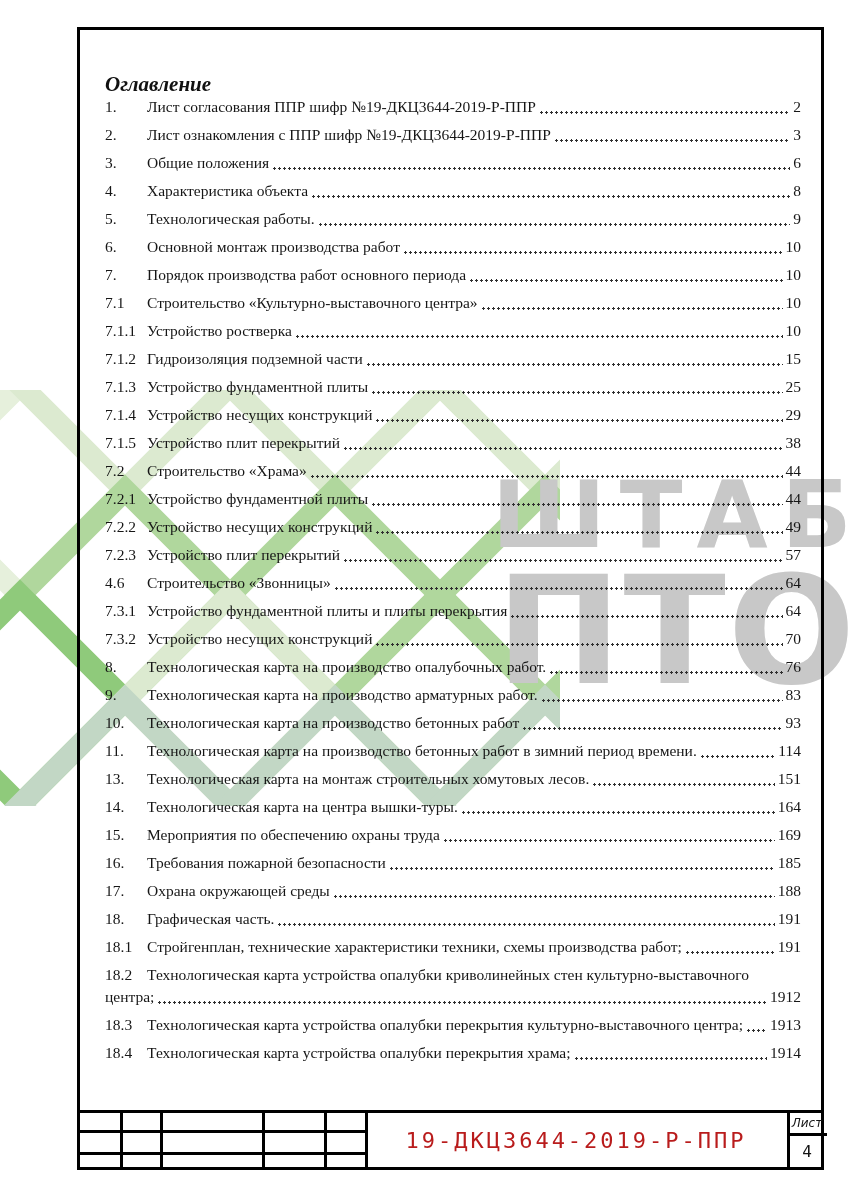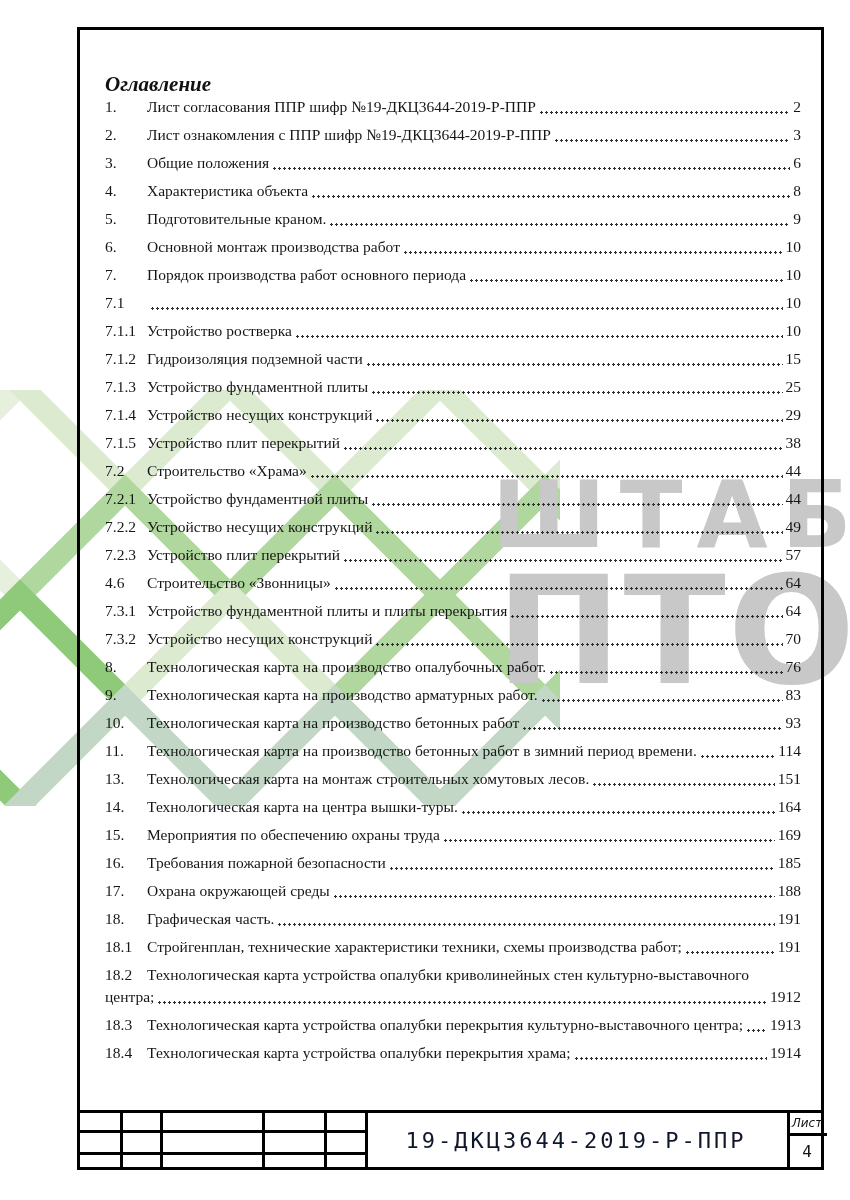--- a/index.html
+++ b/index.html
@@ -32,21 +32,21 @@
         background-image:radial-gradient(circle,#2e2e2e 1px,transparent 1.35px);
         background-size:5px 5px;background-repeat:repeat-x;background-position:left bottom;}
   .trow .pg{flex:none;text-align:right;}
   
   .titleblock{position:absolute;left:77px;top:1110px;width:747px;height:60px;
               border:3px solid #000;box-sizing:border-box;background:#fff;z-index:4;}
   .titleblock .vl{position:absolute;top:0;width:3px;background:#000;}
   .titleblock .hl{position:absolute;height:3px;background:#000;}
   .doccode{position:absolute;left:285px;top:0;width:422px;height:54px;
            display:flex;align-items:center;justify-content:center;
-           font-family:"DejaVu Sans Mono", monospace;font-size:22px;letter-spacing:3px;color:#0f172a;}
+           font-family:"DejaVu Sans Mono", monospace;font-size:22px;letter-spacing:3px;color:#b91c1c;}
   .sheet-label{position:absolute;left:707px;top:0;width:40px;height:20px;
            display:flex;align-items:center;justify-content:center;
            font:italic 12px "DejaVu Sans", sans-serif;color:#151515;}
   .sheet-num{position:absolute;left:707px;top:23px;width:40px;height:31px;
            display:flex;align-items:center;justify-content:center;
            font-family:"DejaVu Sans Mono", monospace;font-size:16px;color:#151515;}
 </style>
 </head>
 <body>
 
@@ -94,38 +94,39 @@
     <span class="pg">6</span>
   </div>
     <div class="trow">
     <span class="num">4.</span>
     <span class="ttl">Характеристика объекта</span>
     <span class="dots"></span>
     <span class="pg">8</span>
   </div>
     <div class="trow">
     <span class="num">5.</span>
-    <span class="ttl">Подготовительные краном.</span>
+    <span class="ttl">Технологическая работы.</span>
     <span class="dots"></span>
     <span class="pg">9</span>
   </div>
     <div class="trow">
     <span class="num">6.</span>
     <span class="ttl">Основной монтаж производства работ</span>
     <span class="dots"></span>
     <span class="pg">10</span>
   </div>
     <div class="trow">
     <span class="num">7.</span>
     <span class="ttl">Порядок производства работ основного периода</span>
     <span class="dots"></span>
     <span class="pg">10</span>
   </div>
     <div class="trow">
     <span class="num">7.1</span>
+    <span class="ttl">Строительство «Культурно-выставочного центра»</span>
     <span class="dots"></span>
     <span class="pg">10</span>
   </div>
     <div class="trow">
     <span class="num">7.1.1</span>
     <span class="ttl">Устройство ростверка</span>
     <span class="dots"></span>
     <span class="pg">10</span>
   </div>
     <div class="trow">

